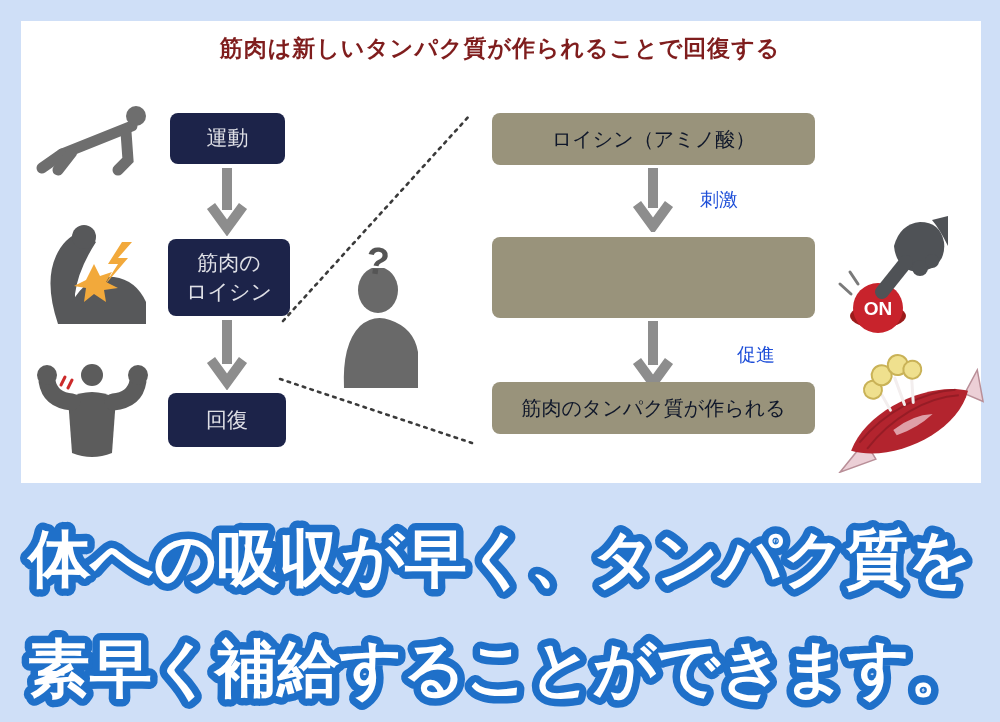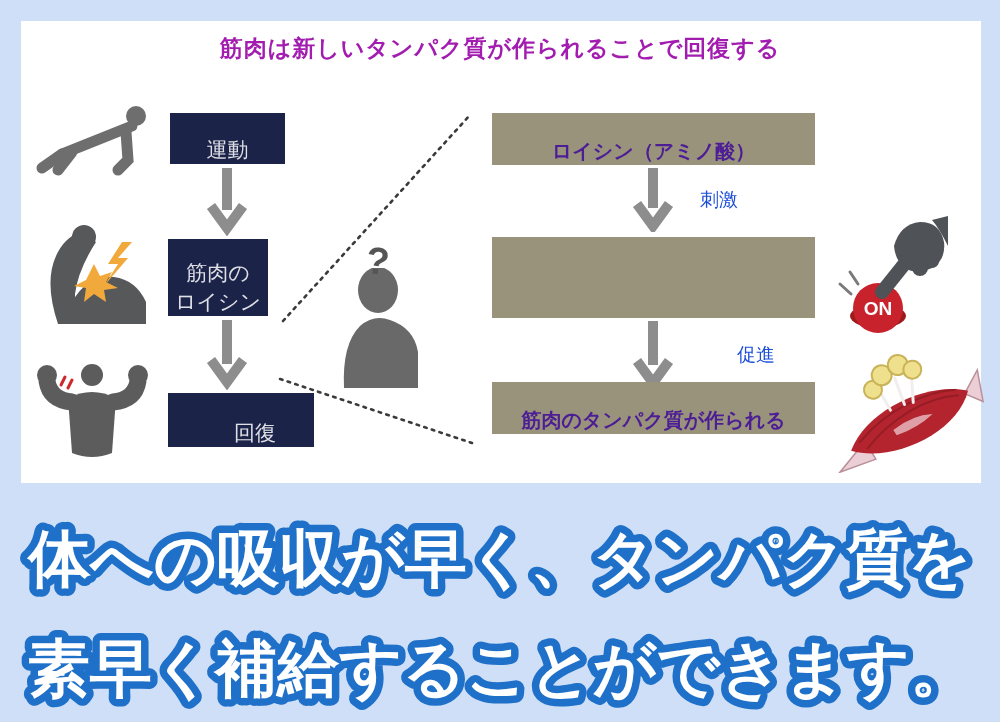--- a/index.html
+++ b/index.html
@@ -7,32 +7,32 @@
     width:1000px;height:722px;position:relative;overflow:hidden;
     background:#cfdff7;
     font-family:"Liberation Sans","DejaVu Sans",sans-serif;
   }
   .panel{
     position:absolute;left:21px;top:21px;width:960px;height:462px;
     background:#ffffff;
   }
   .title{
     position:absolute;left:0;top:33px;width:1000px;
-    text-align:center;font-size:23px;font-weight:bold;color:#a21caf;
+    text-align:center;font-size:23px;font-weight:bold;color:#7f1d1d;
     letter-spacing:1px;
   }
   .flowbox{
     position:absolute;display:flex;flex-direction:column;
-    align-items:center;justify-content:flex-end;text-align:center;
+    align-items:center;justify-content:center;text-align:center;border-radius:8px;
   }
   .navy{background:#1c2349;color:#dfe0e6;font-size:21px;line-height:1.35;}
-  .olive{background:#99937b;color:#4c1d95;font-size:20px;line-height:1.4;font-weight:bold;}
+  .olive{background:#99937b;color:#0f172a;font-size:20px;line-height:1.4;}
   .box-exercise{left:170px;top:113px;width:115px;height:51px;}
-  .box-damage{left:168px;top:239px;width:100px;height:77px;}
-  .box-recover{left:168px;top:393px;width:118px;height:54px;padding-left:28px;}
+  .box-damage{left:168px;top:239px;width:122px;height:77px;}
+  .box-recover{left:168px;top:393px;width:118px;height:54px;}
   .rbox1{left:492px;top:113px;width:323px;height:52px;}
   .rbox2{left:492px;top:237px;width:323px;height:81px;}
   .rbox3{left:492px;top:382px;width:323px;height:52px;}
   .arrow-svg{position:absolute;}
   .arrow-label{
     position:absolute;font-size:19px;color:#1d4ed8;font-weight:500;
   }
   .overlay{position:absolute;left:0;top:0;z-index:2;}
   .icon{position:absolute;z-index:3;}
   .qmark{

